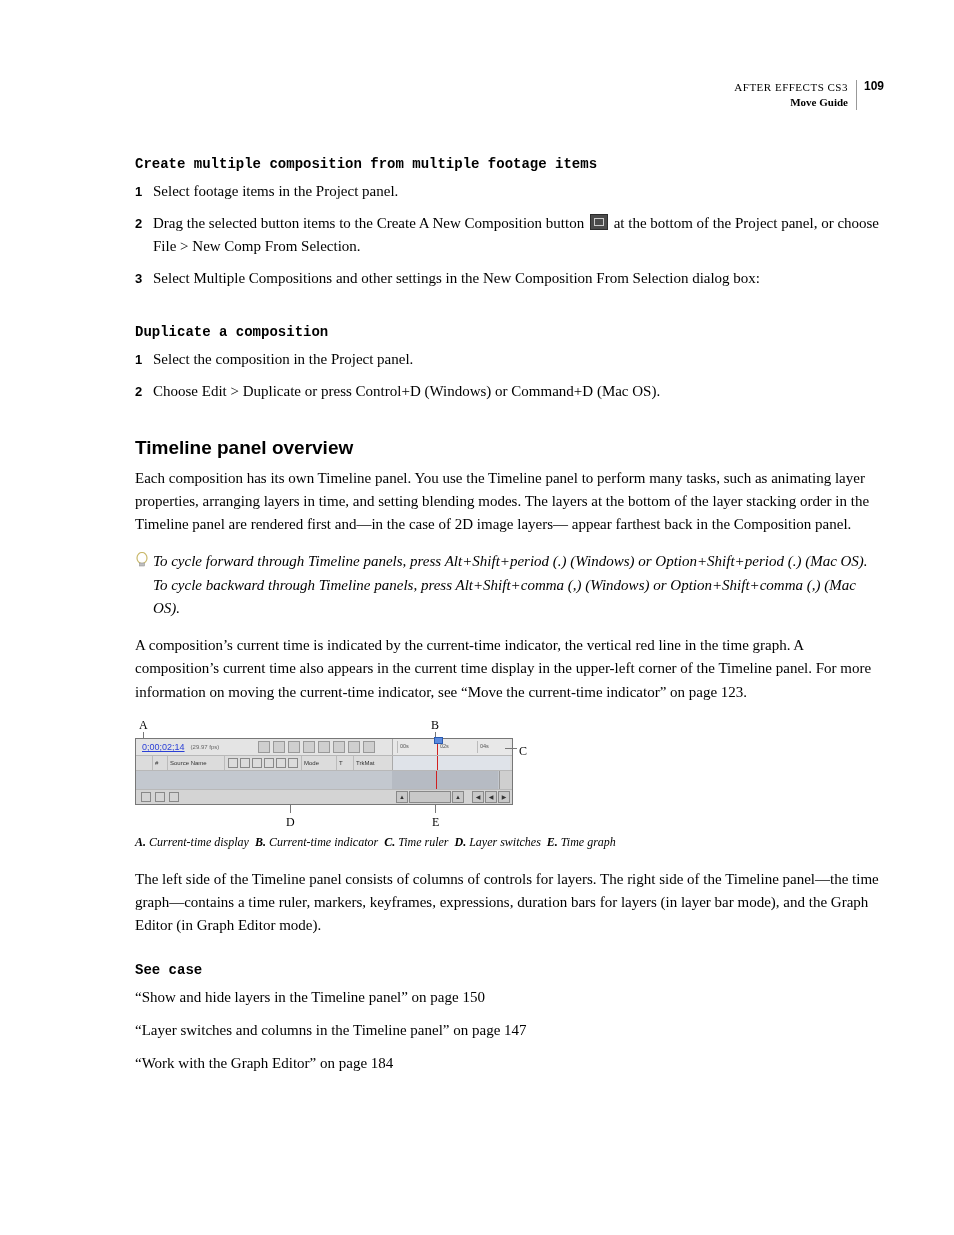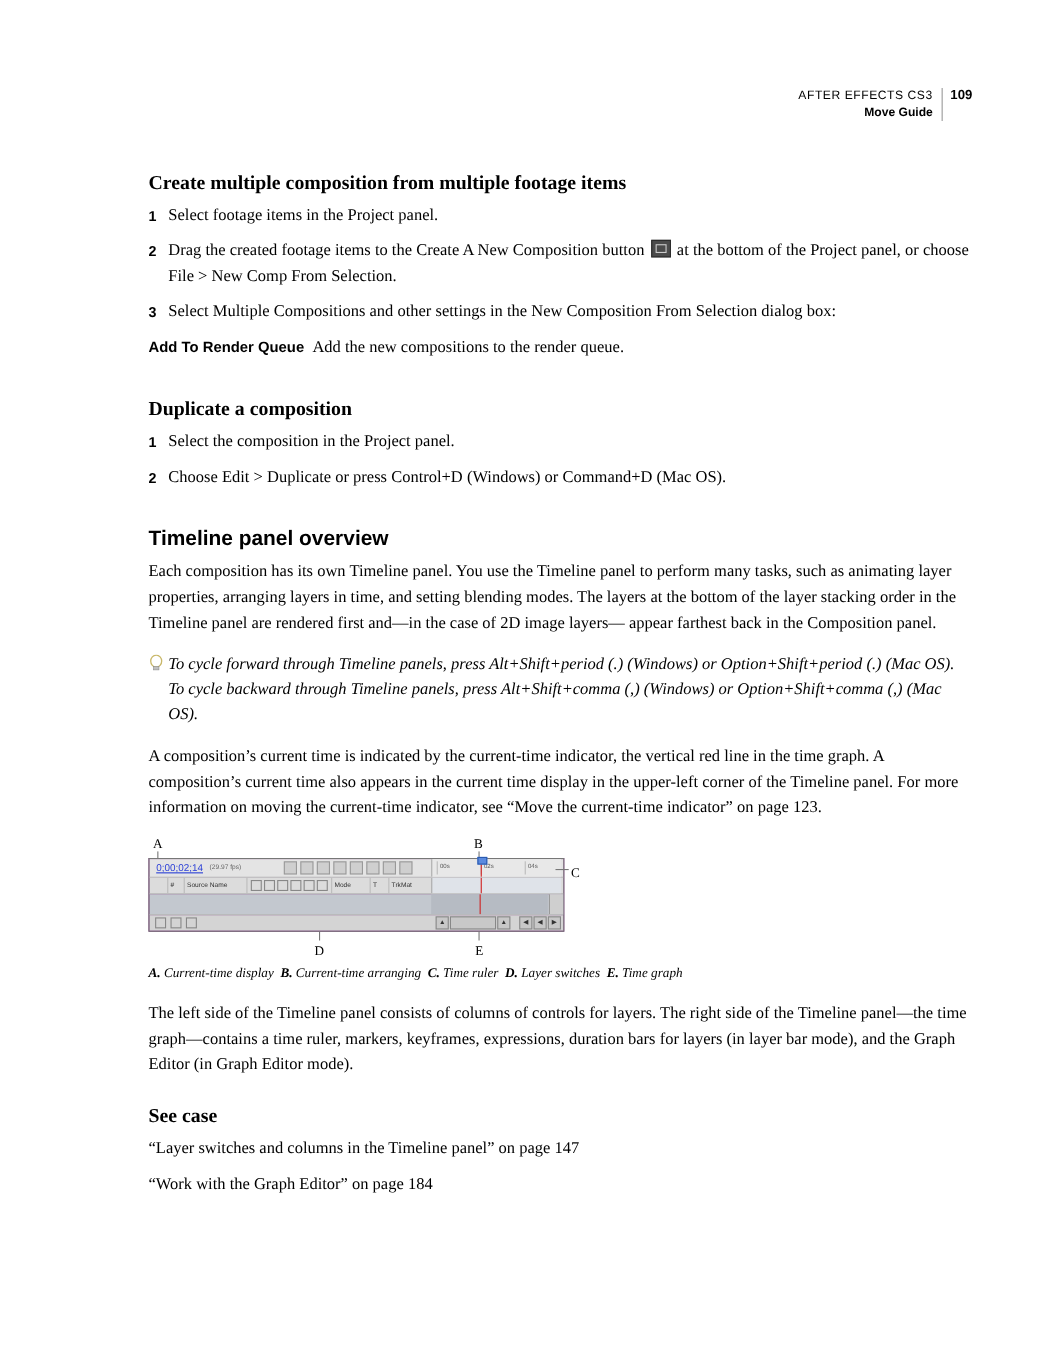--- a/index.html
+++ b/index.html
@@ -15,39 +15,39 @@
     box-sizing: border-box;
   }
   .running-head {
     display: flex;
     justify-content: flex-end;
     align-items: flex-start;
     margin-bottom: 46px;
   }
   .rh-text {
     text-align: right;
-    font-family: Liberation Sans, sans-serif;
+    font-family: Liberation Serif, serif;
     font-size: 11px;
     line-height: 1.35;
     padding-right: 8px;
     border-right: 1.5px solid #999;
   }
   .rh-text .prod { letter-spacing: 0.5px; }
   .rh-text .ug { font-weight: 700; }
   .rh-page {
     font-family: "Myriad Pro", Arial, sans-serif;
     font-weight: 700;
     font-size: 12px;
     padding-left: 7px;
     line-height: 1;
   }
   .section-sub {
-    font-family: Liberation Serif, serif;
+    font-family: Liberation Mono, monospace;
     font-weight: 700;
-    font-size: 18px;
+    font-size: 14px;
     margin: 0 0 8px 0;
   }
   .section-h2 {
     font-family: "Myriad Pro", "Helvetica Neue", Arial, sans-serif;
     font-weight: 700;
     font-size: 19px;
     margin: 34px 0 8px 0;
   }
   .numitem {
     display: flex;
@@ -279,32 +279,28 @@
   </div>
 
   <div class="section-sub">Create multiple composition from multiple footage items</div>
   <div class="numitem">
     <div class="num">1</div>
     <div class="txt">Select footage items in the Project panel.</div>
   </div>
   <div class="numitem">
     <div class="num">2</div>
     <div class="txt">
-      <span>Drag the created footage items to the Create A New Composition button </span><span class="inline-icon"></span><span> at the bottom of the Project panel, or choose File &gt; New Comp From Selection.</span>
+      <span>Drag the selected button items to the Create A New Composition button </span><span class="inline-icon"></span><span> at the bottom of the Project panel, or choose File &gt; New Comp From Selection.</span>
     </div>
   </div>
   <div class="numitem">
     <div class="num">3</div>
     <div class="txt">Select Multiple Compositions and other settings in the New Composition From Selection dialog box:</div>
   </div>
 
-  <div class="defline">
-    <span class="term">Add To Render Queue</span>
-    &nbsp;<span>Add the new compositions to the render queue.</span>
-  </div>
 
   <div class="spacer"></div>
 
   <div class="section-sub">Duplicate a composition</div>
   <div class="numitem">
     <div class="num">1</div>
     <div class="txt">Select the composition in the Project panel.</div>
   </div>
   <div class="numitem">
     <div class="num">2</div>
@@ -414,27 +410,28 @@
     <div class="diag-bottom">
       <div class="tick" style="left:155px; top:0; height:8px;"></div>
       <span class="callout-lbl" style="left:151px; top:10px;">D</span>
       <div class="tick" style="left:300px; top:0; height:8px;"></div>
       <span class="callout-lbl" style="left:297px; top:10px;">E</span>
     </div>
   </div>
 
   <div class="caption">
     <span class="lbl">A.</span> <span>Current-time display</span>
-    &nbsp;<span class="lbl">B.</span> <span>Current-time arranging</span>
+    &nbsp;<span class="lbl">B.</span> <span>Current-time indicator</span>
     &nbsp;<span class="lbl">C.</span> <span>Time ruler</span>
     &nbsp;<span class="lbl">D.</span> <span>Layer switches</span>
     &nbsp;<span class="lbl">E.</span> <span>Time graph</span>
   </div>
 
   <div class="para">The left side of the Timeline panel consists of columns of controls for layers. The right side of the Timeline panel—the time graph—contains a time ruler, markers, keyframes, expressions, duration bars for layers (in layer bar mode), and the Graph Editor (in Graph Editor mode).</div>
 
 
   <div style="height:10px;"></div>
   <div class="section-sub">See case</div>
+  <div class="para" style="margin-bottom:10px;">“Show and hide layers in the Timeline panel” on page 150</div>
   <div class="para" style="margin-bottom:10px;">“Layer switches and columns in the Timeline panel” on page 147</div>
   <div class="para" style="margin-bottom:10px;">“Work with the Graph Editor” on page 184</div>
 
 </div>
 
 </body></html>

